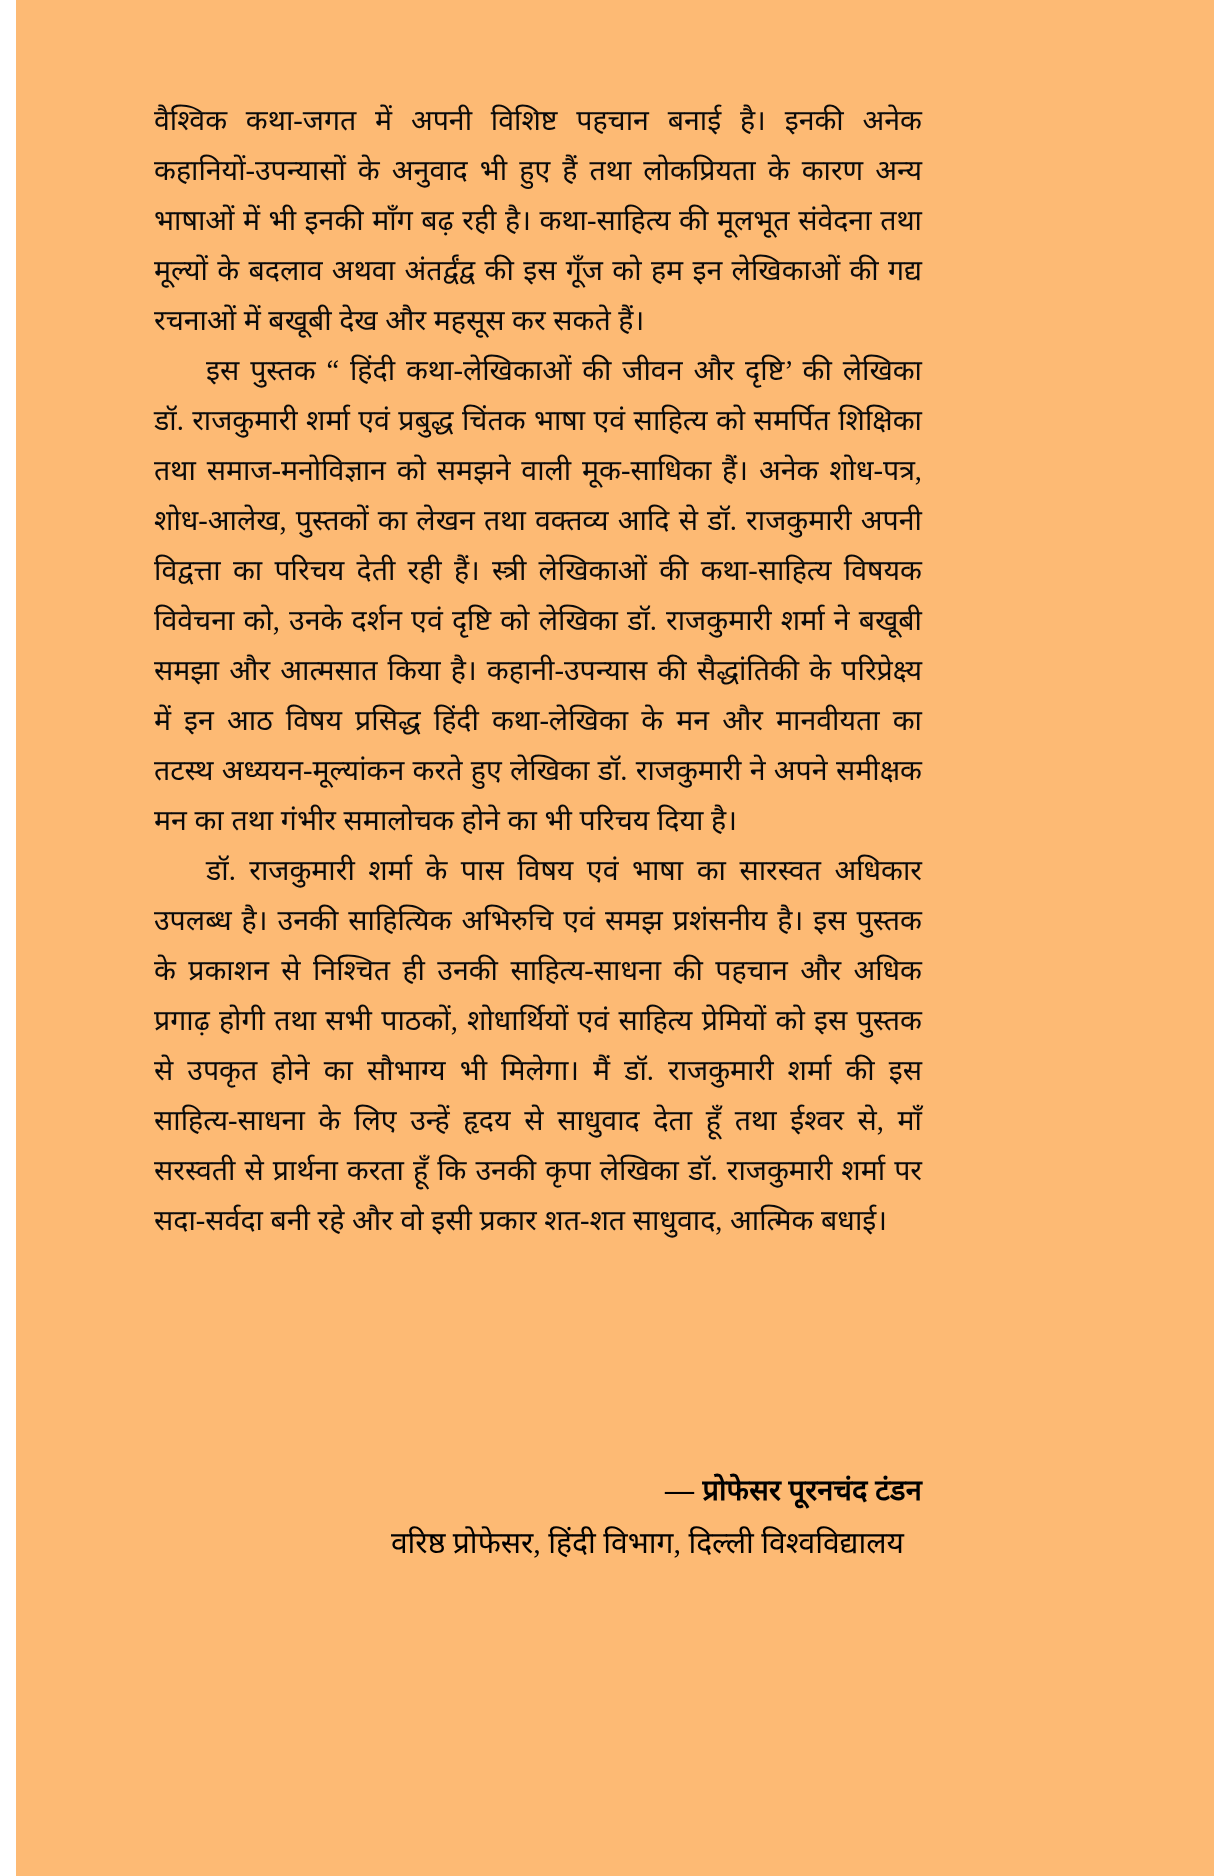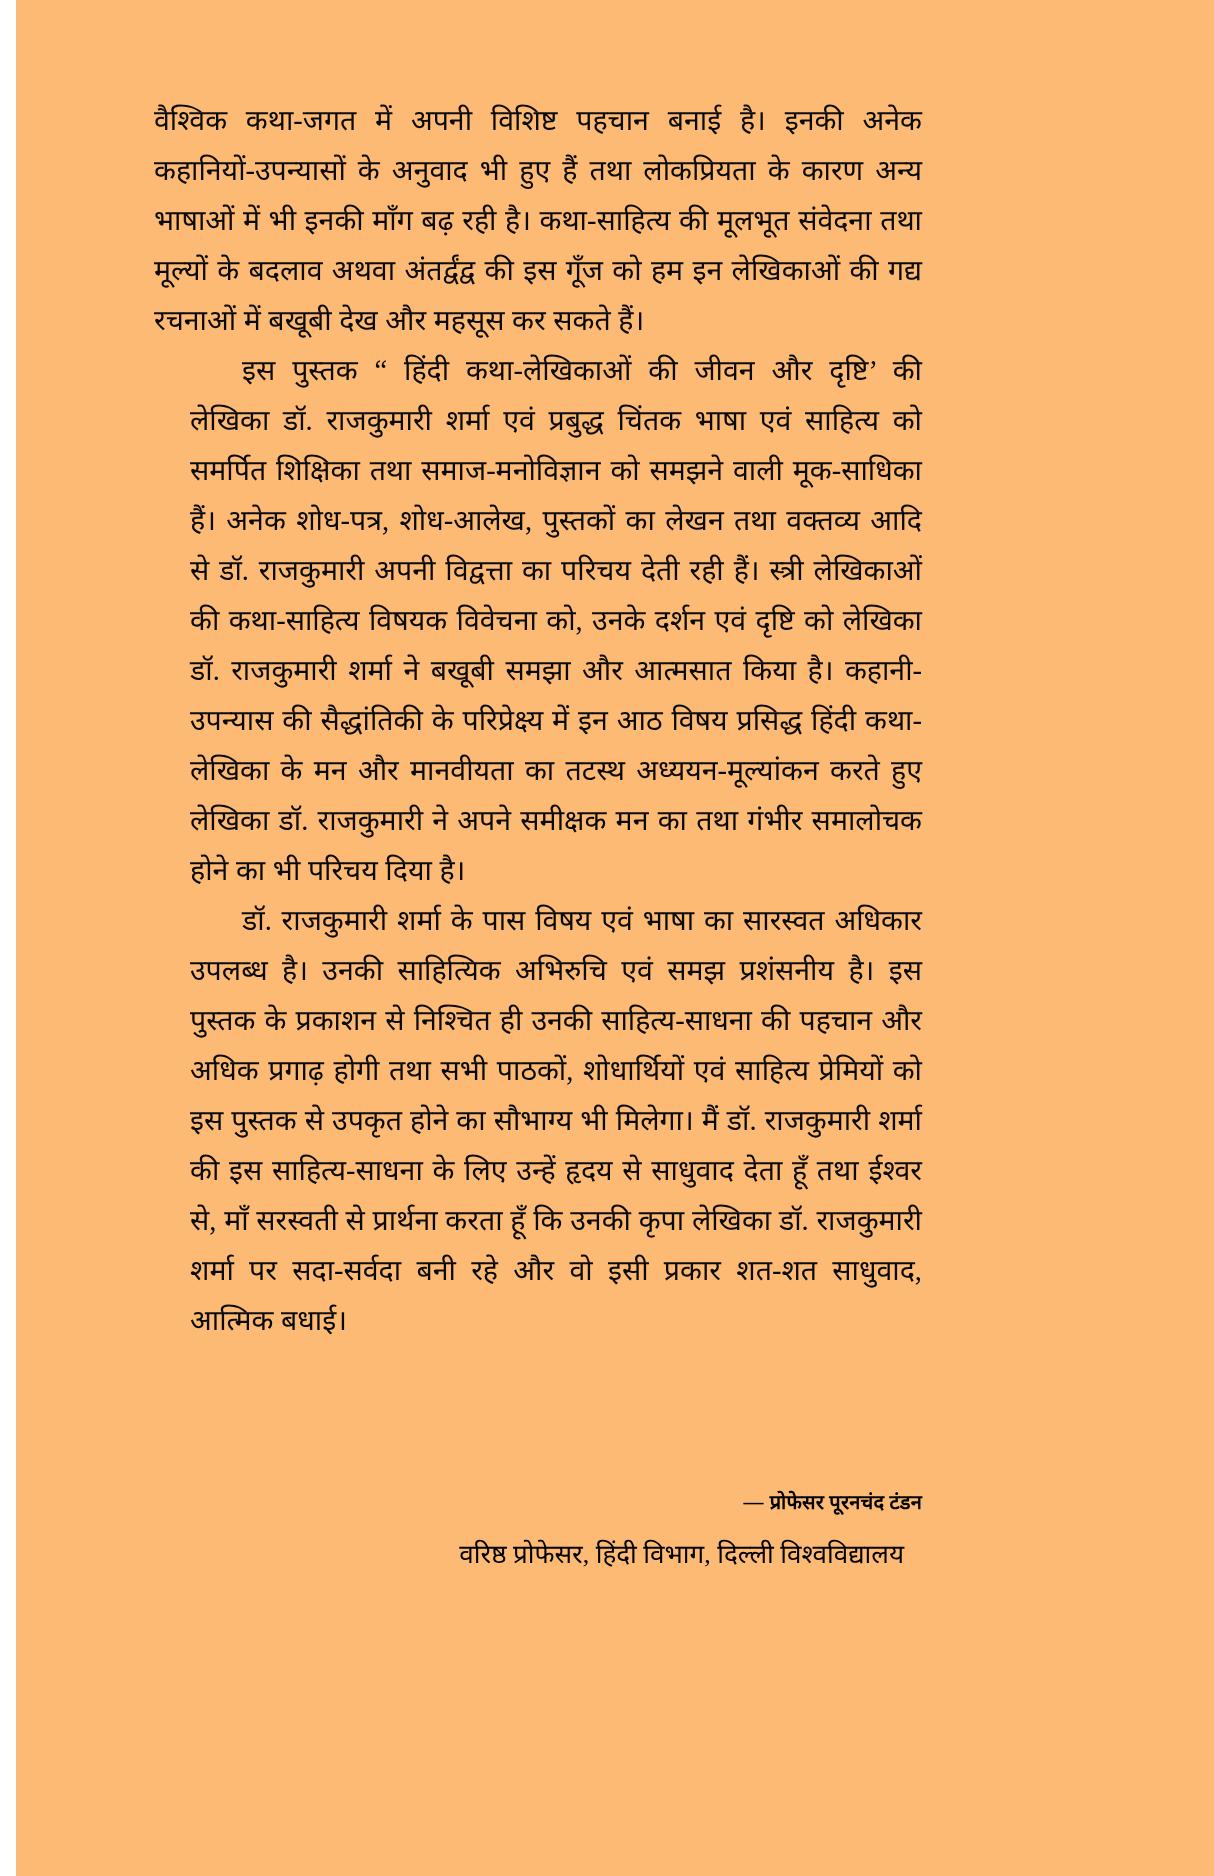--- a/index.html
+++ b/index.html
@@ -37,38 +37,37 @@
     line-height: 50px;
     letter-spacing: 0px;
     word-spacing: 0.5px;
     color: #0a0a0a;
   }
   .para.indent {
     text-indent: 52px;
   }
   .para + .para {
     margin-top: 0px;
-    margin-left: 36px;
   }
   .signature-block {
     position: absolute;
     left: 138px;
     top: 1466px;
     width: 768px;
     text-align: right;
   }
   .sig-name {
-    font-size: 20px;
+    font-size: 29px;
     font-weight: bold;
     line-height: 48px;
-    margin: 12px 0 6px 0;
+    margin: 0 0 6px 0;
     letter-spacing: 0.2px;
   }
   .sig-line {
-    font-size: 26px;
+    font-size: 30px;
     line-height: 46px;
     margin: 0;
     padding-right: 18px;
   }
   .sig-line.second {
     padding-right: 28px;
   }
   .dash {
     letter-spacing: 1px;
   }

